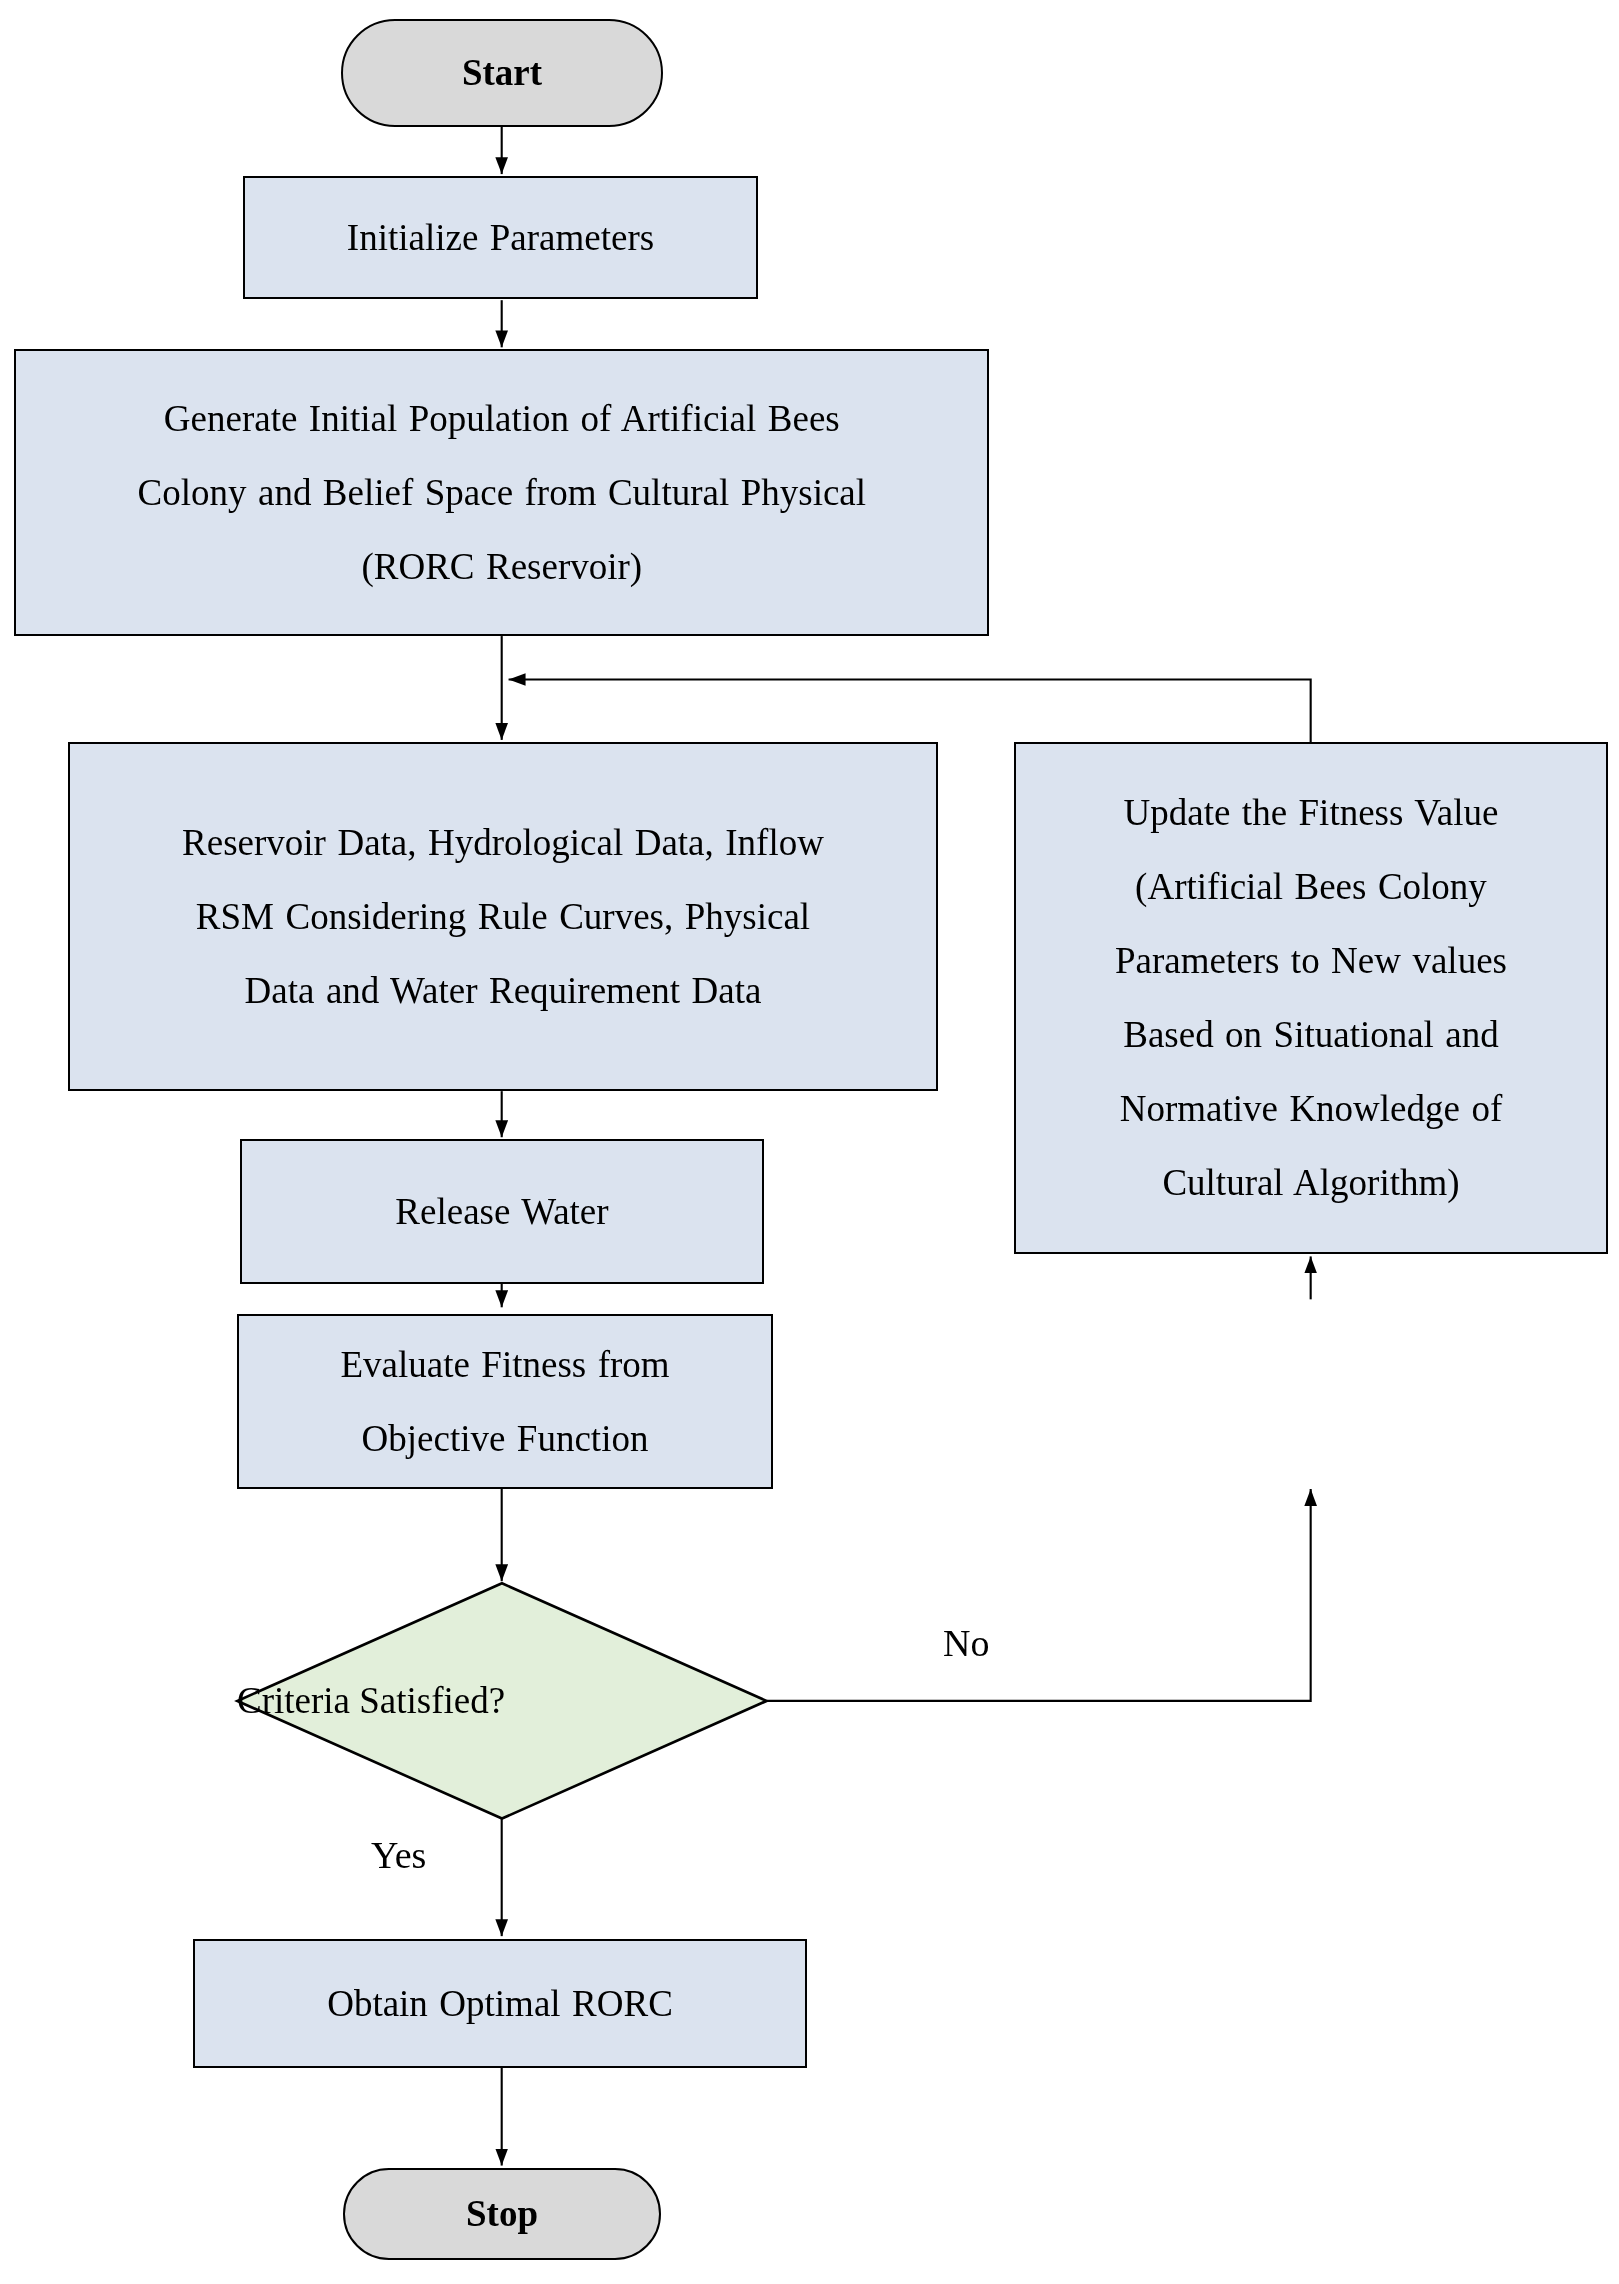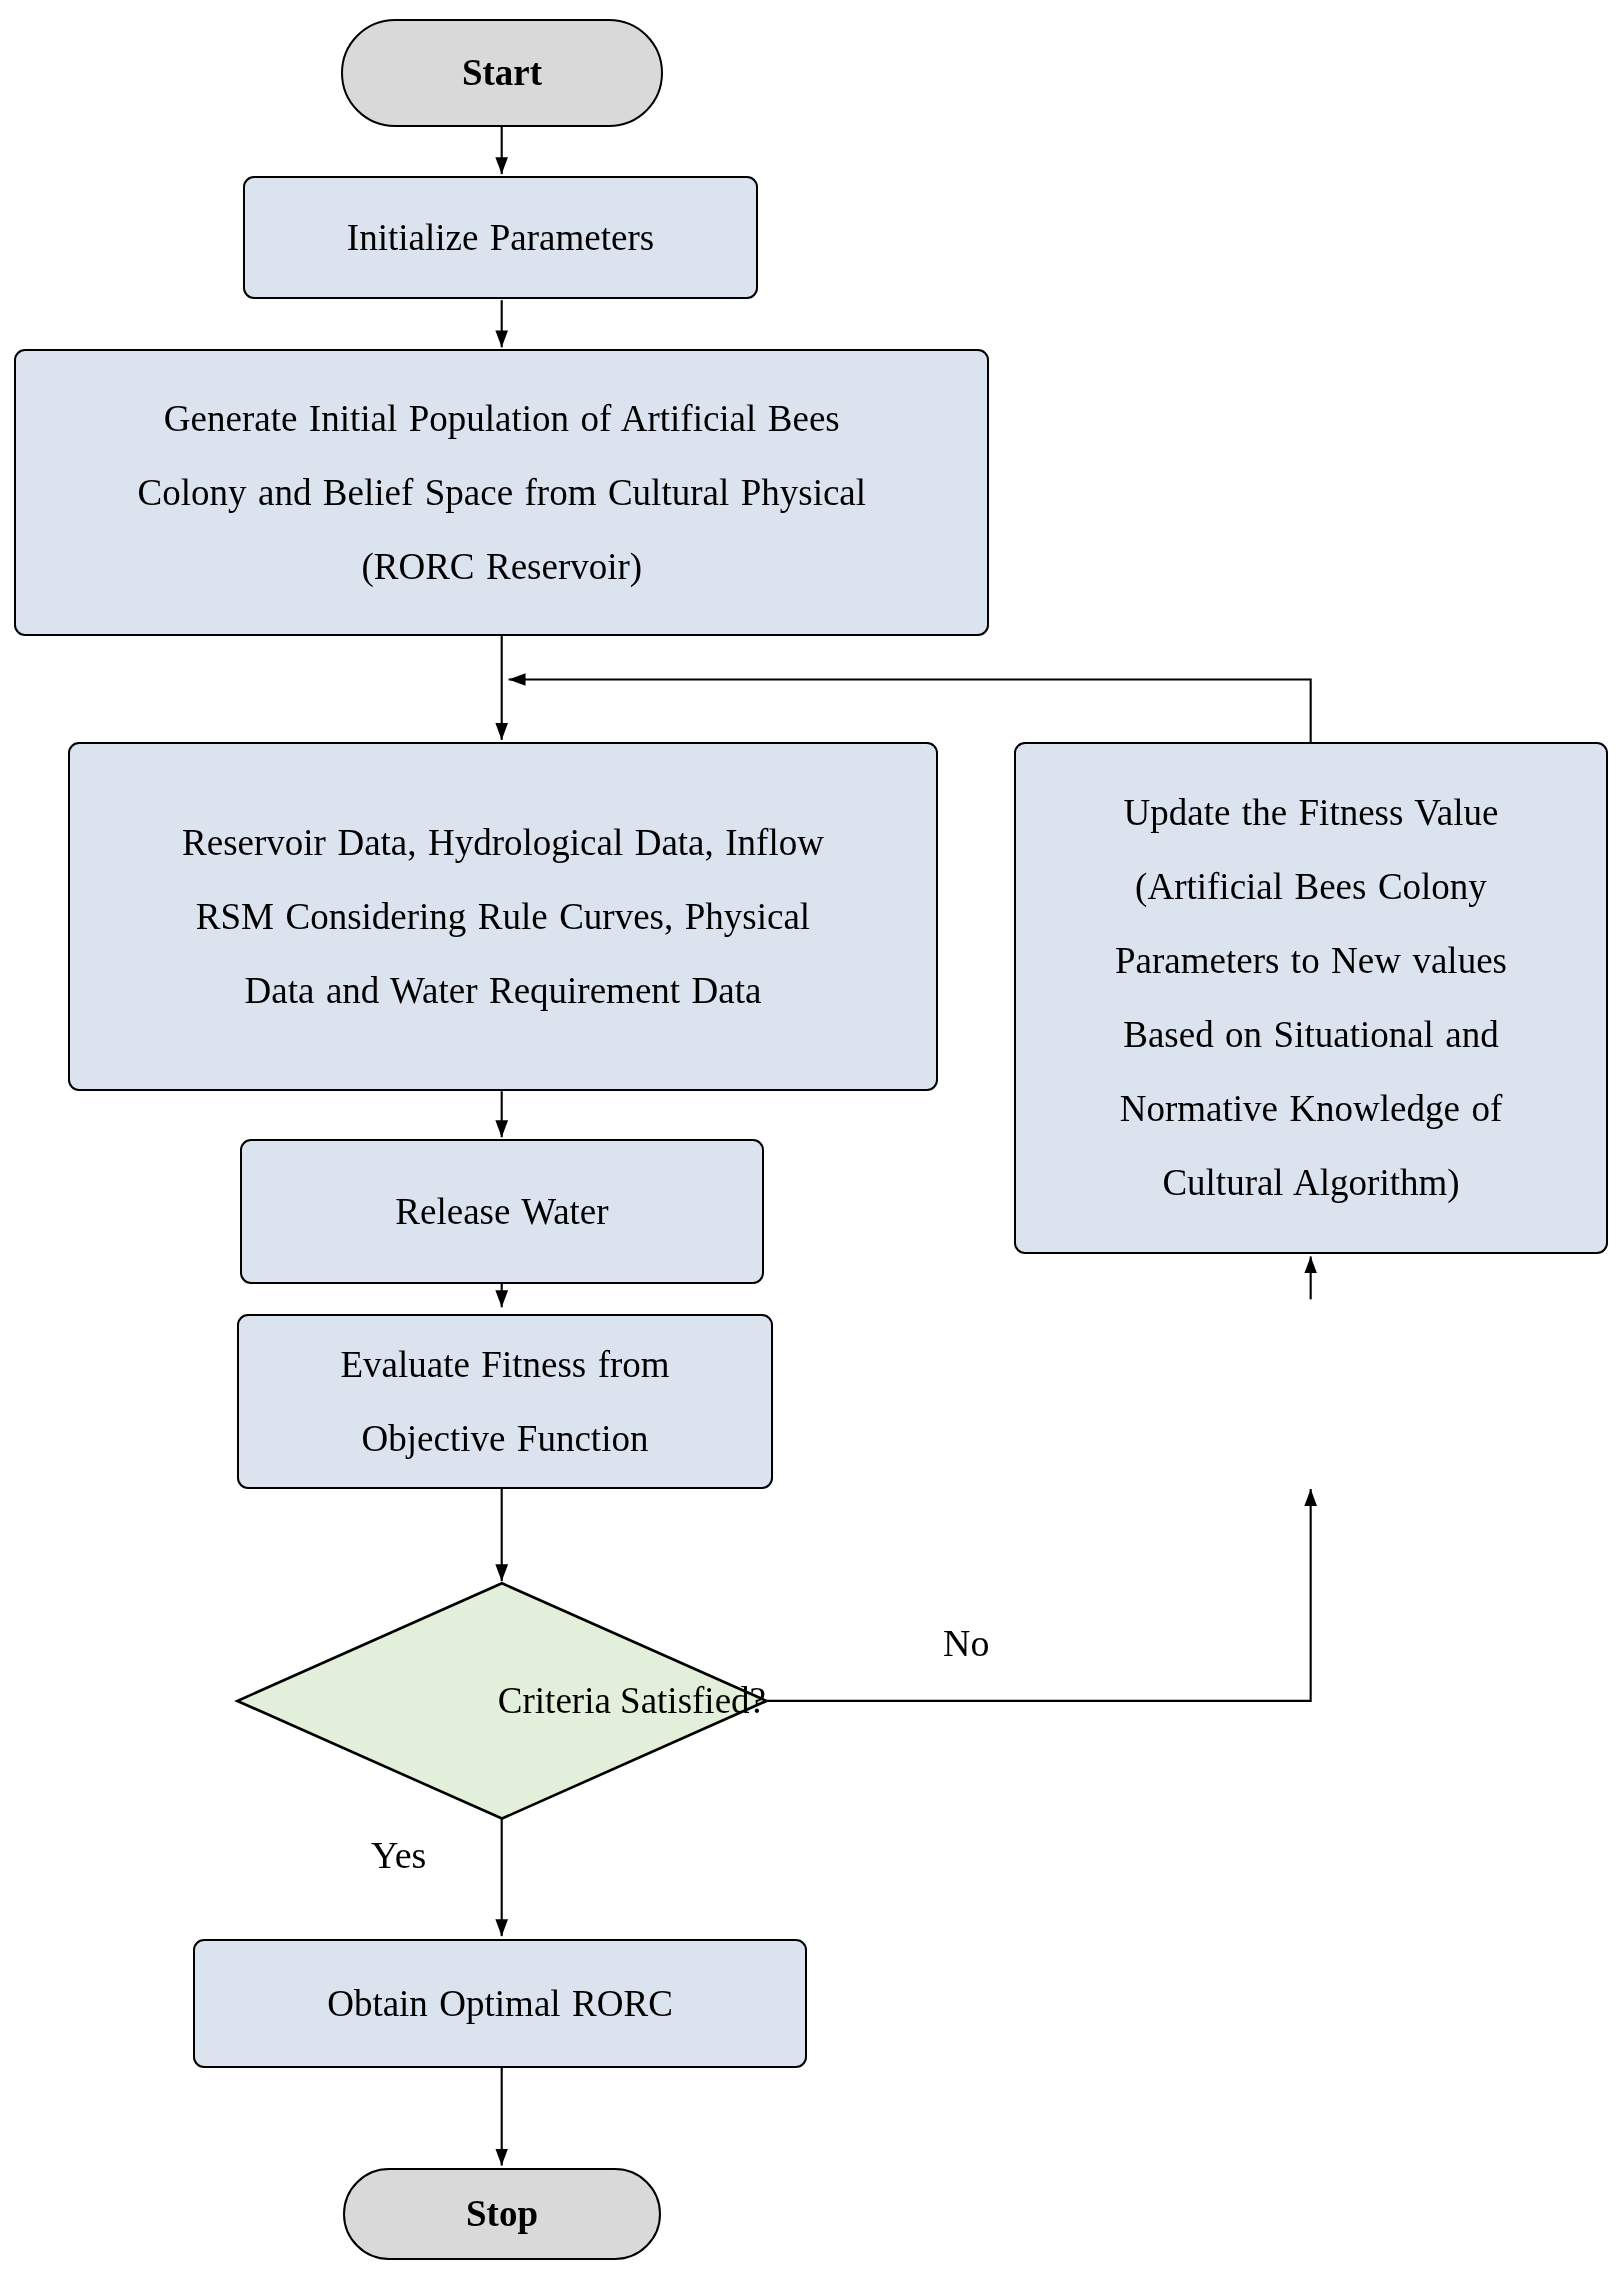--- a/index.html
+++ b/index.html
@@ -38,37 +38,36 @@
   }
   .node {
     position: absolute;
     display: flex;
     align-items: center;
     justify-content: center;
     text-align: center;
     font-size: 37px;
     line-height: 74px;
     word-spacing: 0.06em;
-    border-radius: 11px;
   }
   .process {
     background: var(--process-fill, #dbe3ef);
     border: 2.6px solid var(--stroke, #000000);
   }
   .terminator {
     background: var(--terminator-fill, #d9d9d9);
     border: 2.6px solid var(--stroke, #000000);
     border-radius: 529px;
     font-weight: bold;
   }
   .decision-text {
     position: absolute;
     display: flex;
     align-items: center;
-    justify-content: flex-end;
+    justify-content: flex-start;
     text-align: center;
     font-size: 37px;
   }
   .line { display: block; }
   .edge-label {
     position: absolute;
     font-size: 38px;
     line-height: 48px;
   }
 </style>

